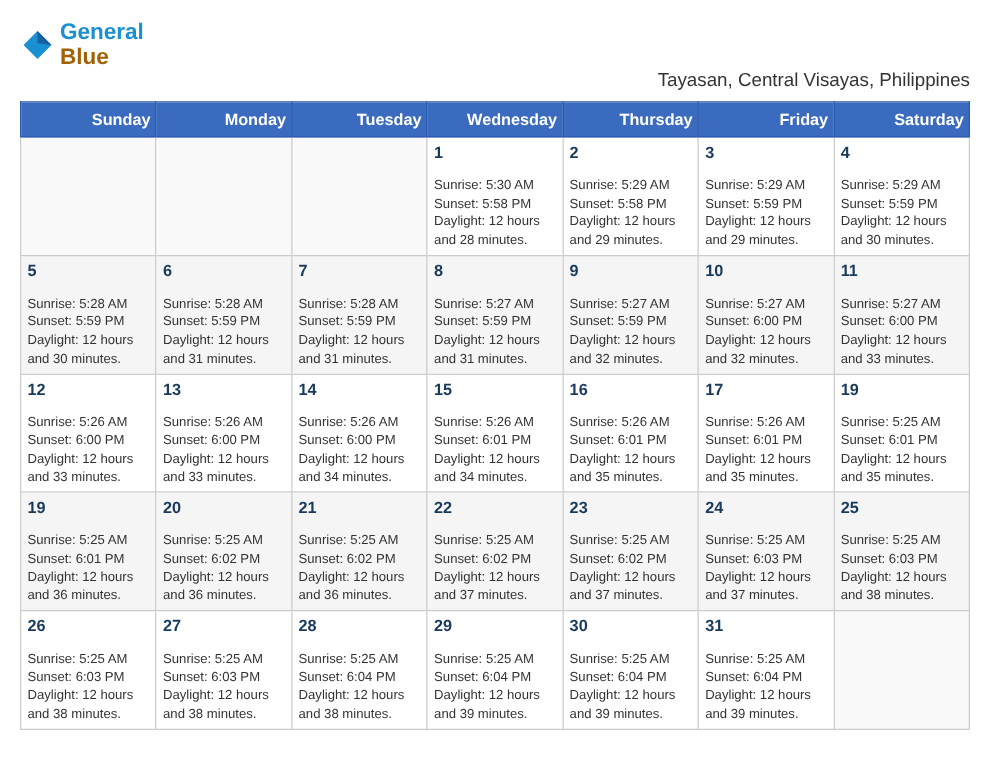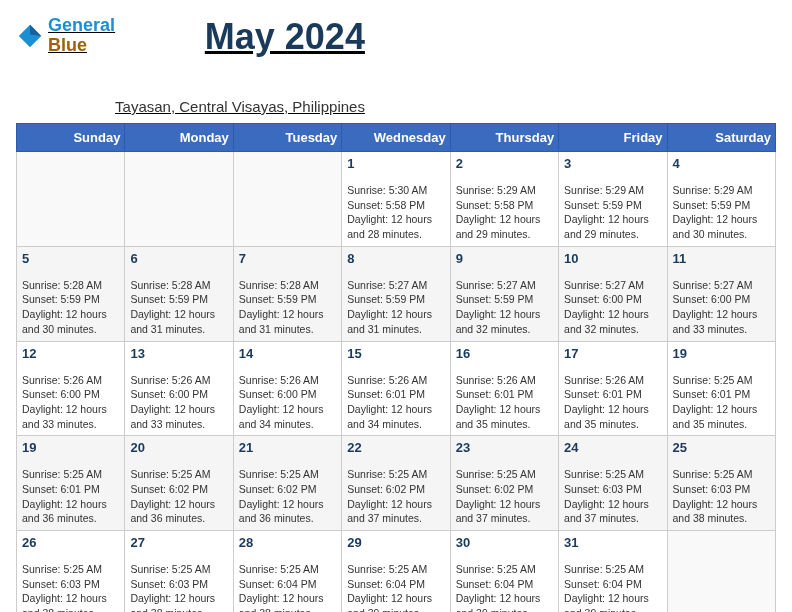--- a/index.html
+++ b/index.html
@@ -5,24 +5,23 @@
     * { box-sizing: border-box; margin: 0; padding: 0; }
     body {
       font-family: Arial, sans-serif;
       background: #fff;
       width: 792px;
       min-height: 612px;
       padding: 16px;
     }
     .header {
       display: flex;
-      justify-content: flex-start;
+      justify-content: space-between;
       align-items: flex-start;
       margin-bottom: 8px;
-      text-decoration: underline;
     }
     .logo {
       display: flex;
       align-items: center;
       gap: 4px;
     }
     .logo-text {
       font-size: 18px;
       font-weight: bold;
       color: #1a3a5c;
@@ -99,21 +98,20 @@
     <svg class="logo-icon" viewBox="0 0 40 40">
       <polygon points="20,4 36,20 20,36 4,20" fill="#1a8fd1"></polygon>
       <polygon points="20,4 36,20 20,18" fill="#1a5fa0"></polygon>
     </svg>
     <div class="logo-text">
       <div><span>General</span></div>
       <div><span style="color:#a16207">Blue</span></div>
     </div>
   </div>
   <div class="title-block">
-    <div class="month-title">May 2024</div>
     <div class="location-title">Tayasan, Central Visayas, Philippines</div>
   </div>
 </div>
 
 <table class="calendar">
   <thead>
     <tr>
     <th>Sunday</th>
         <th>Monday</th>
         <th>Tuesday</th>

